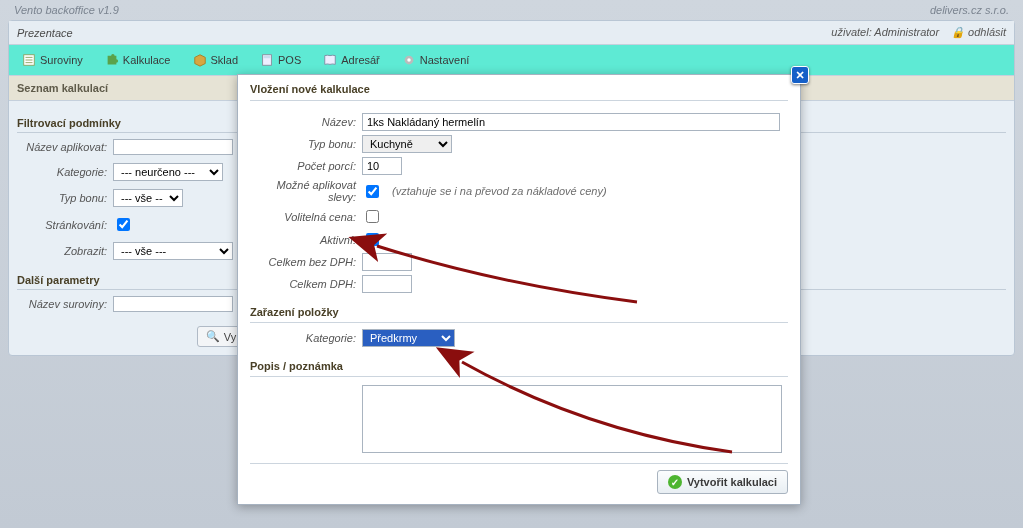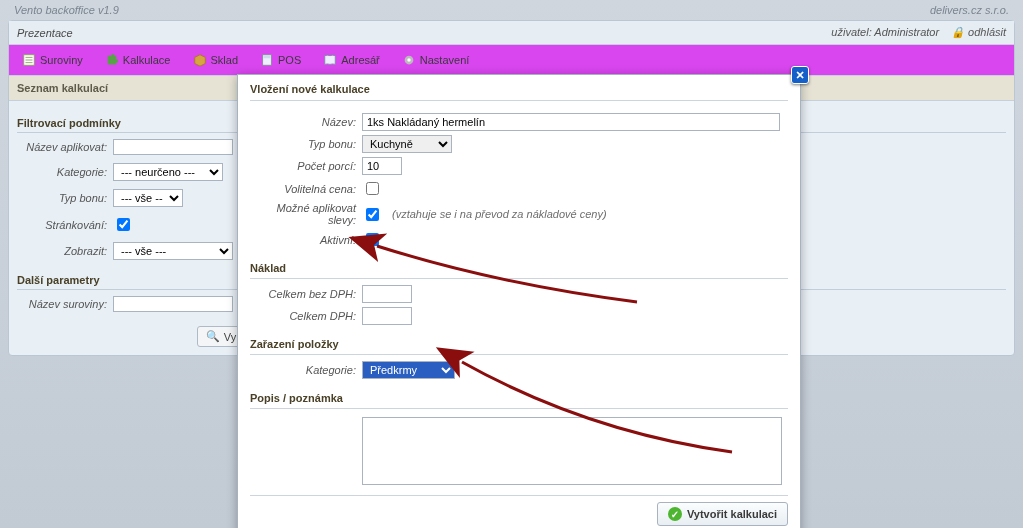--- a/index.html
+++ b/index.html
@@ -37,21 +37,21 @@
     font-style: italic;
     color: #4a4a4a;
   }
   .pres-right { font-style: italic; color:#555; }
   .logout { color:#555; }
   .lock-icon { color:#c49a2d; margin-right:3px; }
   .nav-row {
     display: flex;
     align-items: center;
     padding: 3px 4px;
-    background: #d946ef;
+    background: #5eead4;
     border-bottom: 1px solid #c5d0dc;
     gap: 4px;
   }
   .nav-item {
     padding: 4px 8px;
     border: 1px solid transparent;
     border-radius: 3px;
     color: #3a3a3a;
     cursor: pointer;
     display:flex;
@@ -368,34 +368,33 @@
     </div>
     <div class="m-row">
       <span class="mlbl">Typ bonu:</span>
       <select style="width:90px"><option>Kuchyně</option></select>
     </div>
     <div class="m-row">
       <span class="mlbl">Počet porcí:</span>
       <input type="text" style="width: 40px;" value="10">
     </div>
     <div class="m-row">
-      <span class="mlbl">Volitelná cena:</span>
-      <input type="checkbox" style="">
-    </div>
-    <div class="m-row">
       <span class="mlbl">Možné aplikovat slevy:</span>
       <input type="checkbox" checked="" style="">
       <span class="hint">(vztahuje se i na převod za nákladové ceny)</span>
     </div>
     <div class="m-row">
+      <span class="mlbl">Volitelná cena:</span>
+      <input type="checkbox" style="">
+    </div>
+    <div class="m-row">
       <span class="mlbl">Aktivní:</span>
       <input type="checkbox" checked="" style="">
     </div>
 
-    <div class="m-section">Náklad</div>
     <div class="m-row">
       <span class="mlbl">Celkem bez DPH:</span>
       <input type="text" style="width: 50px;" value="">
     </div>
     <div class="m-row">
       <span class="mlbl">Celkem DPH:</span>
       <input type="text" style="width: 50px;" value="">
     </div>
 
     <div class="m-section">Zařazení položky</div>

